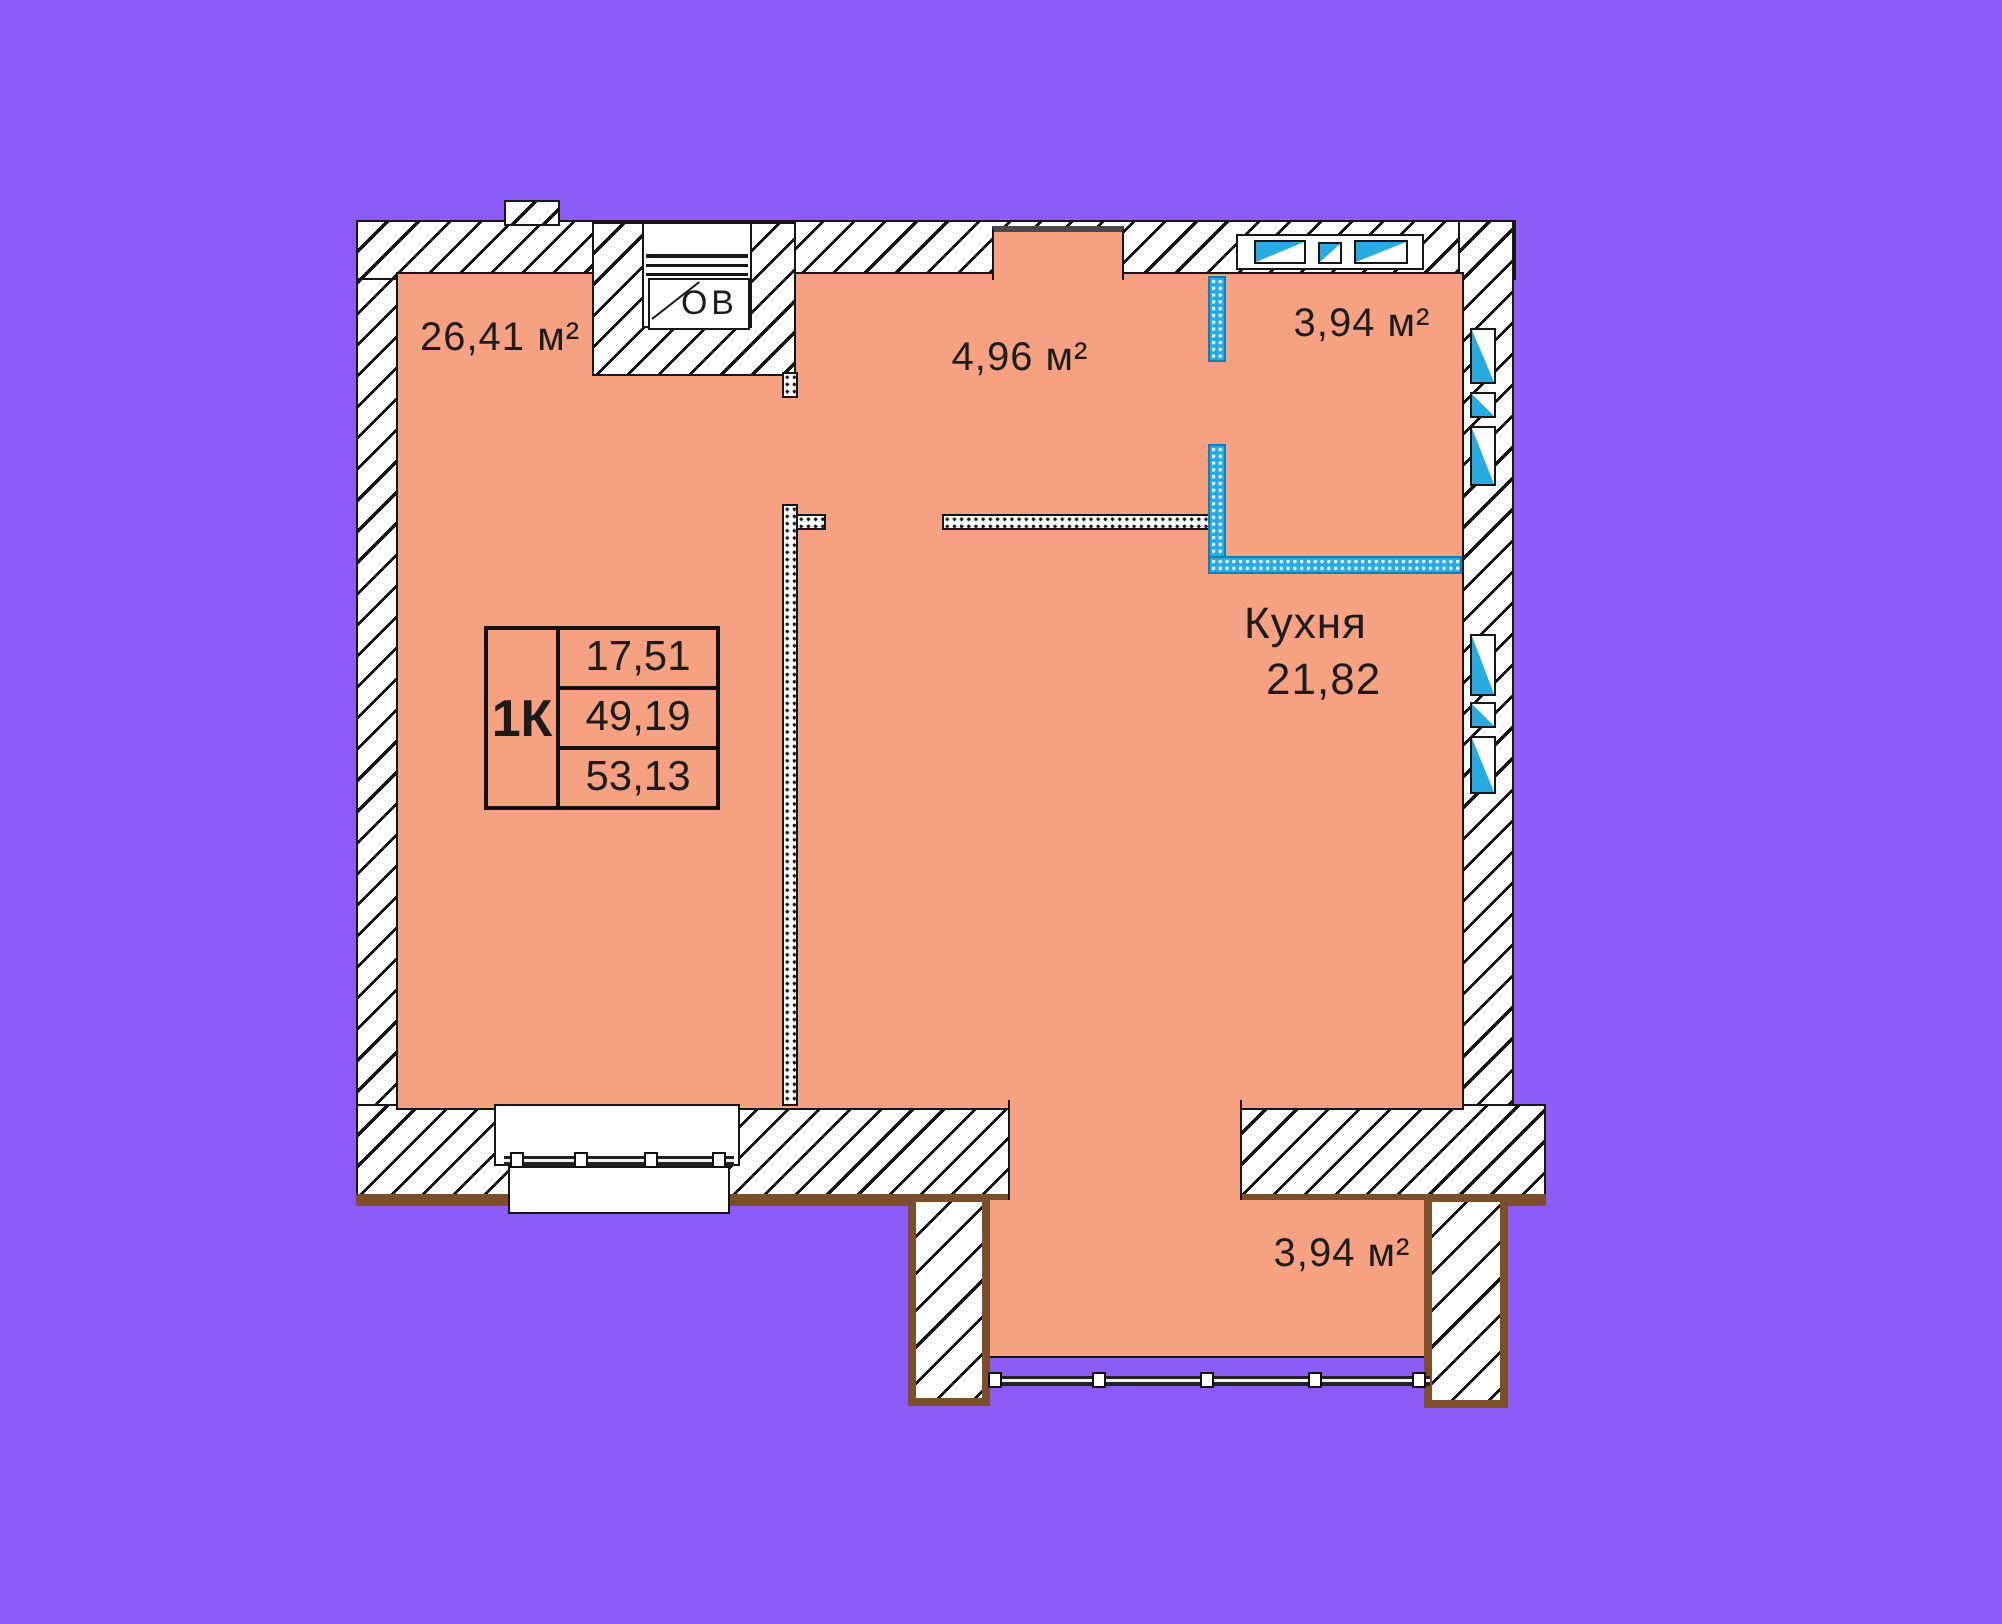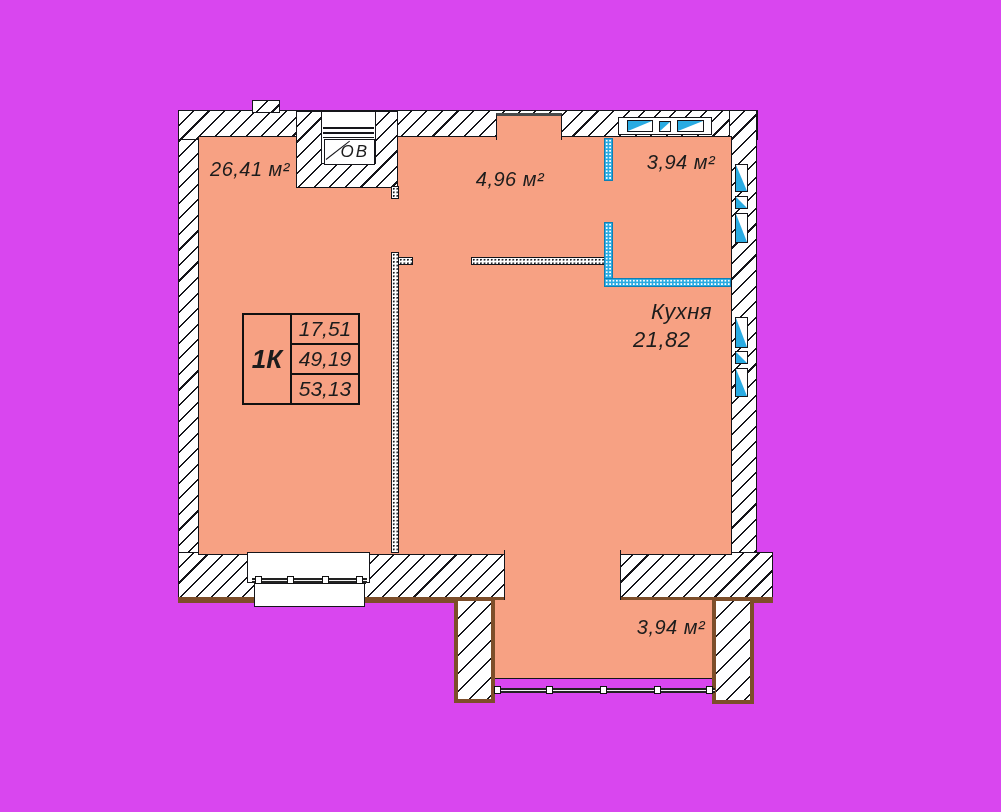--- a/index.html
+++ b/index.html
@@ -1,18 +1,18 @@
 <!DOCTYPE html>
 <html style="--floor: #F7A183; --glass: #29ABE2; --trim: #7D4E2A;"><head>
 <meta charset="utf-8">
 <style>
   * { margin:0; padding:0; box-sizing:border-box; }
   html,body { background:#fff; }
-  .canvas { position:relative; width:1001px; height:812px; background:#d946ef; overflow:hidden;
-            font-family:"Liberation Sans", sans-serif; color:#1c1c1c;font-style:italic; }
+  .canvas { position:relative; width:1001px; height:812px; background:#8b5cf6; overflow:hidden;
+            font-family:"Liberation Sans", sans-serif; color:#1c1c1c; }
   .abs { position:absolute; }
 
   
   .hatch { background-color:#fff;
            background-image:repeating-linear-gradient(135deg, rgba(0,0,0,0) 0 9.5px, #15151a 9.5px 11px);
            border:1.6px solid #15151a; }
 
   .floor { background:var(--floor,#F7A183); }
 
   
@@ -44,21 +44,21 @@
 
   .ov-inset { background:#fff; border:1.6px solid #15151a; }
   .ov-grille { background:repeating-linear-gradient(#15151a 0 1.8px, rgba(0,0,0,0) 1.8px 4.8px); }
   .ov-box { background:#fff; border:1.6px solid #15151a; font-size:17px; letter-spacing:2px;
             text-align:right; padding-right:5px; line-height:23px; }
   .ov-diag { position:absolute; left:1px; top:19px; width:30px; border-top:1.5px solid #15151a;
              transform:rotate(-38deg); transform-origin:left center; }
 
   .legend { position:absolute; left:242px; top:313px; width:118px; height:92px;
             border:2px solid #111; display:flex; }
-  .legend .type { width:48px; border-right:2px solid #111; display:flex; align-items:center;
+  .legend .type { width:36px; border-right:2px solid #111; display:flex; align-items:center;
             justify-content:center; font-weight:bold; font-size:26px;text-align:right; }
   .legend .vals { flex:1; display:flex; flex-direction:column; }
   .legend .vals .cell { flex:1; display:flex; align-items:center; justify-content:center;
             font-size:21px; border-bottom:2px solid #111; }
   .legend .vals .cell:last-child { border-bottom:none; }
 </style>
 </head>
 <body>
 
 <div class="canvas">
@@ -148,17 +148,17 @@
     <div class="vals">
       <div class="cell">17,51</div>
       <div class="cell">49,19</div>
       <div class="cell">53,13</div>
     </div>
   </div>
 
   <div class="label" style="left:250px; top:158px;">26,41 м²</div>
   <div class="label" style="left:510px; top:168px;">4,96 м²</div>
   <div class="label" style="left:681px; top:151px;">3,94 м²</div>
-  <div class="label-left" style="left:622px; top:299px;margin-left:29px;">Кухня</div>
+  <div class="label-left" style="left:622px; top:299px;">Кухня</div>
   <div class="label-left" style="left:633px; top:327px;">21,82</div>
   <div class="label" style="left:671px; top:616px;">3,94 м²</div>
 
 </div>
 
 </body></html>

